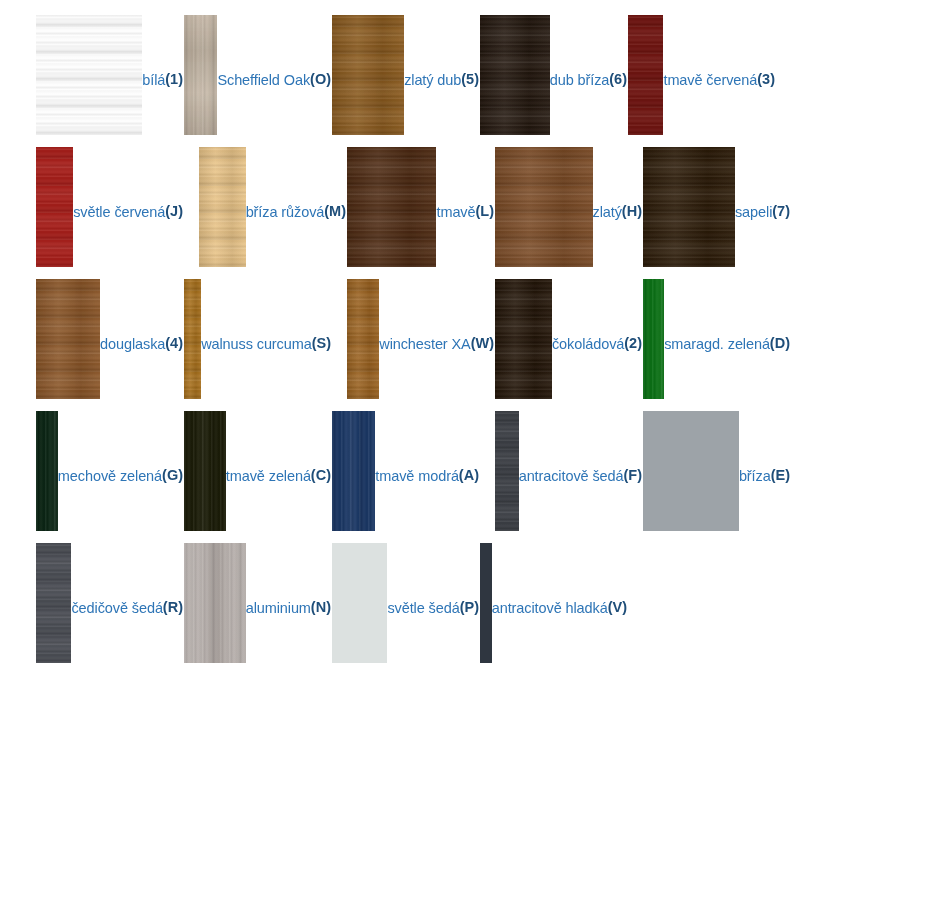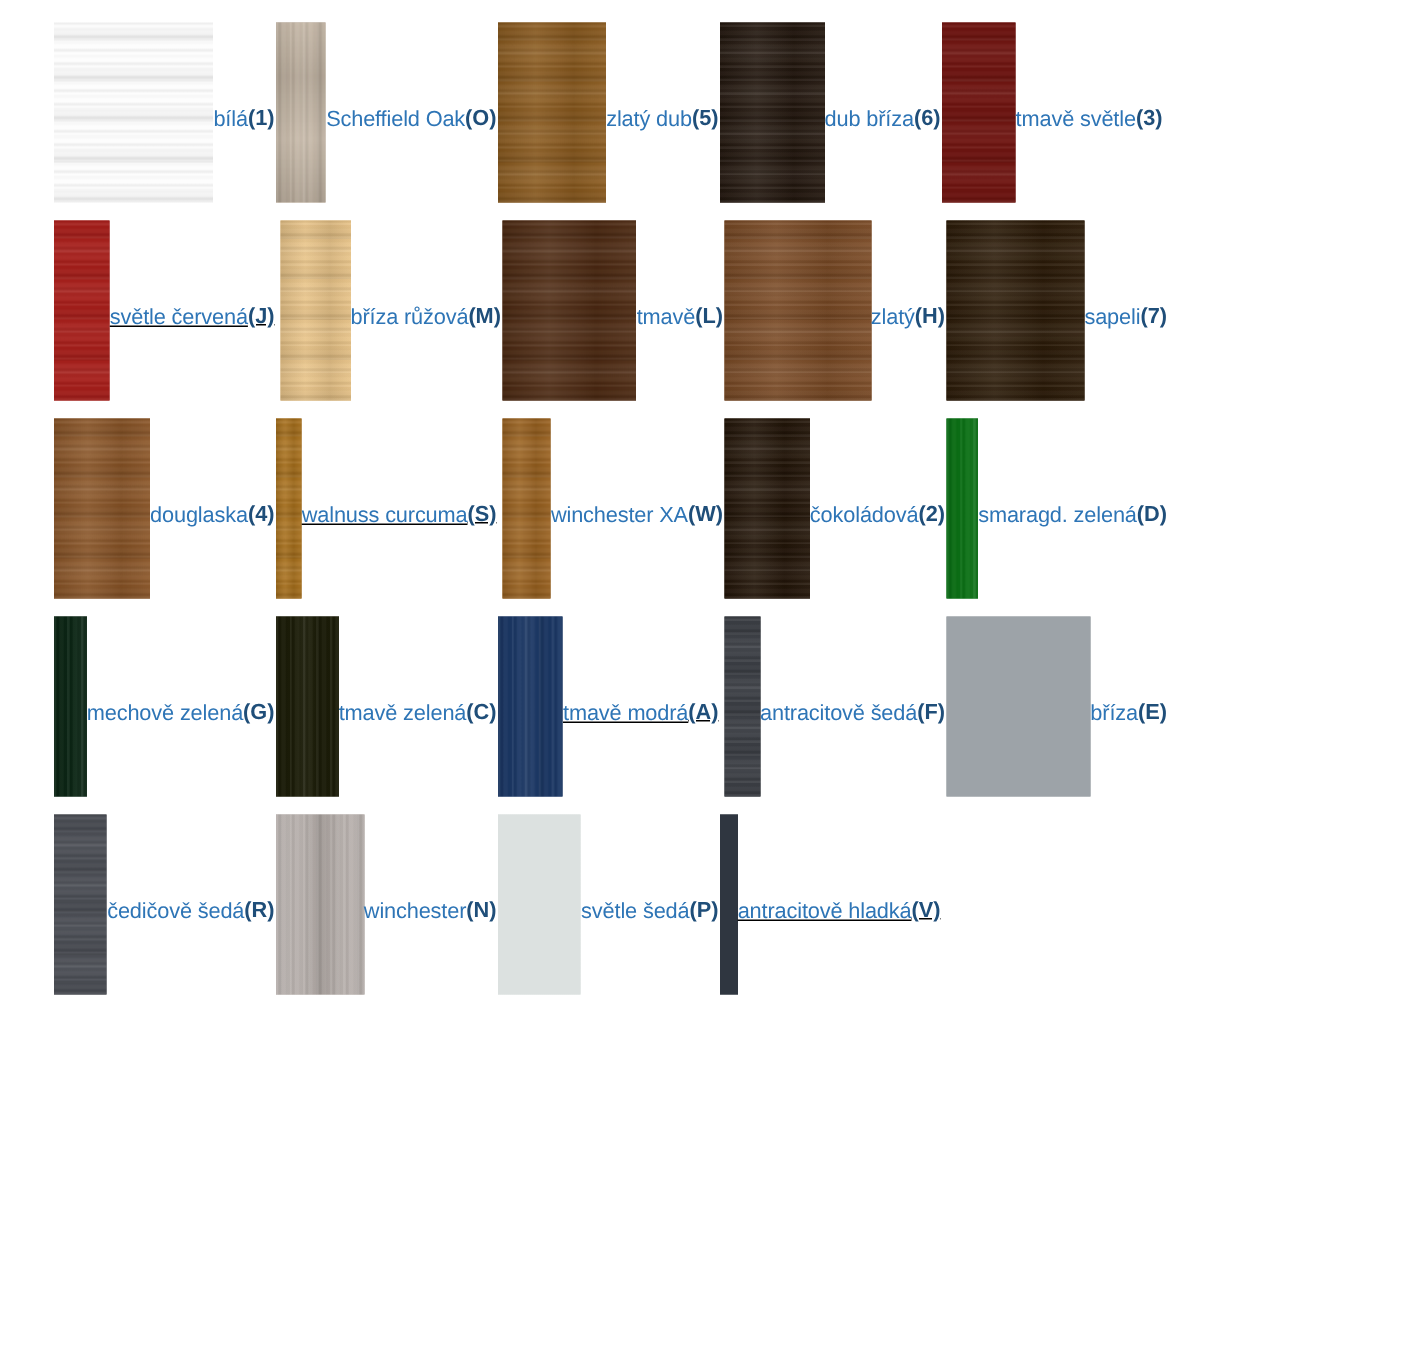--- a/index.html
+++ b/index.html
@@ -23,22 +23,21 @@
   }
   .swatch-cell {
     width: 147px;
     margin-right: 1px;
     margin-bottom: 12px;
     display: flex;
     flex-direction: row;
     align-items: center;
   }
   .swatch-cell:nth-child(6n) {
-    margin-right: 4px;
-    text-decoration: underline;
+    margin-right: 16px;
   }
   .swatch-chip {
     width: 147px;
     height: 120px;
     background-color: #ccc;
     background-repeat: repeat;
   }
   .swatch-label {
     font-size: 14.5px;
     line-height: 15px;
@@ -76,21 +75,21 @@
       <div class="swatch-label">zlatý dub</div>
       <div class="swatch-code">(5)</div>
     </div>
     <div class="swatch-cell">
       <div class="swatch-chip" style="background-color: rgb(35, 23, 14); background-image: repeating-linear-gradient(0deg, rgba(255, 255, 255, 0.067) 0px, rgba(255, 255, 255, 0.067) 1px, rgba(0, 0, 0, 0.055) 2px, rgba(0, 0, 0, 0.055) 3px, rgba(255, 255, 255, 0.03) 4px, rgba(255, 255, 255, 0.03) 6px, rgba(0, 0, 0, 0.02) 7px, rgba(0, 0, 0, 0.02) 9px), repeating-linear-gradient(0deg, rgba(0, 0, 0, 0.07) 0px, rgba(0, 0, 0, 0) 11px, rgba(255, 255, 255, 0.05) 19px, rgba(0, 0, 0, 0) 27px), linear-gradient(90deg, rgba(0, 0, 0, 0.1), rgba(255, 255, 255, 0.07) 35%, rgba(0, 0, 0, 0.08) 70%, rgba(255, 255, 255, 0.04)), linear-gradient(rgb(35, 23, 14), rgb(35, 23, 14));"></div>
       <div class="swatch-label">dub bříza</div>
       <div class="swatch-code">(6)</div>
     </div>
     <div class="swatch-cell">
       <div class="swatch-chip" style="background-color: rgb(110, 20, 16); background-image: repeating-linear-gradient(0deg, rgba(255, 255, 255, 0.067) 0px, rgba(255, 255, 255, 0.067) 1px, rgba(0, 0, 0, 0.055) 2px, rgba(0, 0, 0, 0.055) 3px, rgba(255, 255, 255, 0.03) 4px, rgba(255, 255, 255, 0.03) 6px, rgba(0, 0, 0, 0.02) 7px, rgba(0, 0, 0, 0.02) 9px), repeating-linear-gradient(0deg, rgba(0, 0, 0, 0.07) 0px, rgba(0, 0, 0, 0) 11px, rgba(255, 255, 255, 0.05) 19px, rgba(0, 0, 0, 0) 27px), linear-gradient(rgb(110, 20, 16), rgb(110, 20, 16));"></div>
-      <div class="swatch-label">tmavě světle</div>
+      <div class="swatch-label">tmavě červená</div>
       <div class="swatch-code">(3)</div>
     </div>
     <div class="swatch-cell">
       <div class="swatch-chip" style="background-color: rgb(165, 31, 27); background-image: repeating-linear-gradient(0deg, rgba(255, 255, 255, 0.067) 0px, rgba(255, 255, 255, 0.067) 1px, rgba(0, 0, 0, 0.055) 2px, rgba(0, 0, 0, 0.055) 3px, rgba(255, 255, 255, 0.03) 4px, rgba(255, 255, 255, 0.03) 6px, rgba(0, 0, 0, 0.02) 7px, rgba(0, 0, 0, 0.02) 9px), repeating-linear-gradient(0deg, rgba(0, 0, 0, 0.07) 0px, rgba(0, 0, 0, 0) 11px, rgba(255, 255, 255, 0.05) 19px, rgba(0, 0, 0, 0) 27px), linear-gradient(rgb(165, 31, 27), rgb(165, 31, 27));"></div>
       <div class="swatch-label">světle červená</div>
       <div class="swatch-code">(J)</div>
     </div>
     <div class="swatch-cell">
       <div class="swatch-chip" style="background-color: rgb(232, 195, 135); background-image: repeating-linear-gradient(0deg, rgba(255, 255, 255, 0.067) 0px, rgba(255, 255, 255, 0.067) 1px, rgba(0, 0, 0, 0.055) 2px, rgba(0, 0, 0, 0.055) 3px, rgba(255, 255, 255, 0.03) 4px, rgba(255, 255, 255, 0.03) 6px, rgba(0, 0, 0, 0.02) 7px, rgba(0, 0, 0, 0.02) 9px), repeating-linear-gradient(0deg, rgba(0, 0, 0, 0.07) 0px, rgba(0, 0, 0, 0) 11px, rgba(255, 255, 255, 0.05) 19px, rgba(0, 0, 0, 0) 27px), linear-gradient(90deg, rgba(0, 0, 0, 0.1), rgba(255, 255, 255, 0.07) 35%, rgba(0, 0, 0, 0.08) 70%, rgba(255, 255, 255, 0.04)), linear-gradient(rgb(232, 195, 135), rgb(232, 195, 135));"></div>
       <div class="swatch-label">bříza růžová</div>
@@ -161,21 +160,21 @@
       <div class="swatch-label">bříza</div>
       <div class="swatch-code">(E)</div>
     </div>
     <div class="swatch-cell">
       <div class="swatch-chip" style="background-color: rgb(74, 77, 84); background-image: repeating-linear-gradient(0deg, rgba(255, 255, 255, 0.067) 0px, rgba(255, 255, 255, 0.067) 1px, rgba(0, 0, 0, 0.055) 2px, rgba(0, 0, 0, 0.055) 3px, rgba(255, 255, 255, 0.03) 4px, rgba(255, 255, 255, 0.03) 6px, rgba(0, 0, 0, 0.02) 7px, rgba(0, 0, 0, 0.02) 9px), repeating-linear-gradient(0deg, rgba(0, 0, 0, 0.07) 0px, rgba(0, 0, 0, 0) 11px, rgba(255, 255, 255, 0.05) 19px, rgba(0, 0, 0, 0) 27px), linear-gradient(rgb(74, 77, 84), rgb(74, 77, 84));"></div>
       <div class="swatch-label">čedičově šedá</div>
       <div class="swatch-code">(R)</div>
     </div>
     <div class="swatch-cell">
       <div class="swatch-chip" style="background-color: rgb(181, 173, 169); background-image: repeating-linear-gradient(90deg, rgba(255, 255, 255, 0.067) 0px, rgba(255, 255, 255, 0.067) 1px, rgba(0, 0, 0, 0.055) 2px, rgba(0, 0, 0, 0.055) 3px, rgba(255, 255, 255, 0.03) 4px, rgba(255, 255, 255, 0.03) 6px, rgba(0, 0, 0, 0.02) 7px, rgba(0, 0, 0, 0.02) 9px), repeating-linear-gradient(90deg, rgba(0, 0, 0, 0.07) 0px, rgba(0, 0, 0, 0) 11px, rgba(255, 255, 255, 0.05) 19px, rgba(0, 0, 0, 0) 27px), linear-gradient(90deg, rgba(255, 255, 255, 0.18), rgba(0, 0, 0, 0.06) 50%, rgba(255, 255, 255, 0.12)), linear-gradient(rgb(181, 173, 169), rgb(181, 173, 169));"></div>
-      <div class="swatch-label">winchester</div>
+      <div class="swatch-label">aluminium</div>
       <div class="swatch-code">(N)</div>
     </div>
     <div class="swatch-cell">
       <div class="swatch-chip" style="background-color: rgb(220, 225, 224); background-image: linear-gradient(rgb(220, 225, 224), rgb(220, 225, 224));"></div>
       <div class="swatch-label">světle šedá</div>
       <div class="swatch-code">(P)</div>
     </div>
     <div class="swatch-cell">
       <div class="swatch-chip" style="background-color: rgb(47, 54, 64); background-image: linear-gradient(rgb(47, 54, 64), rgb(47, 54, 64));"></div>
       <div class="swatch-label">antracitově hladká</div>

